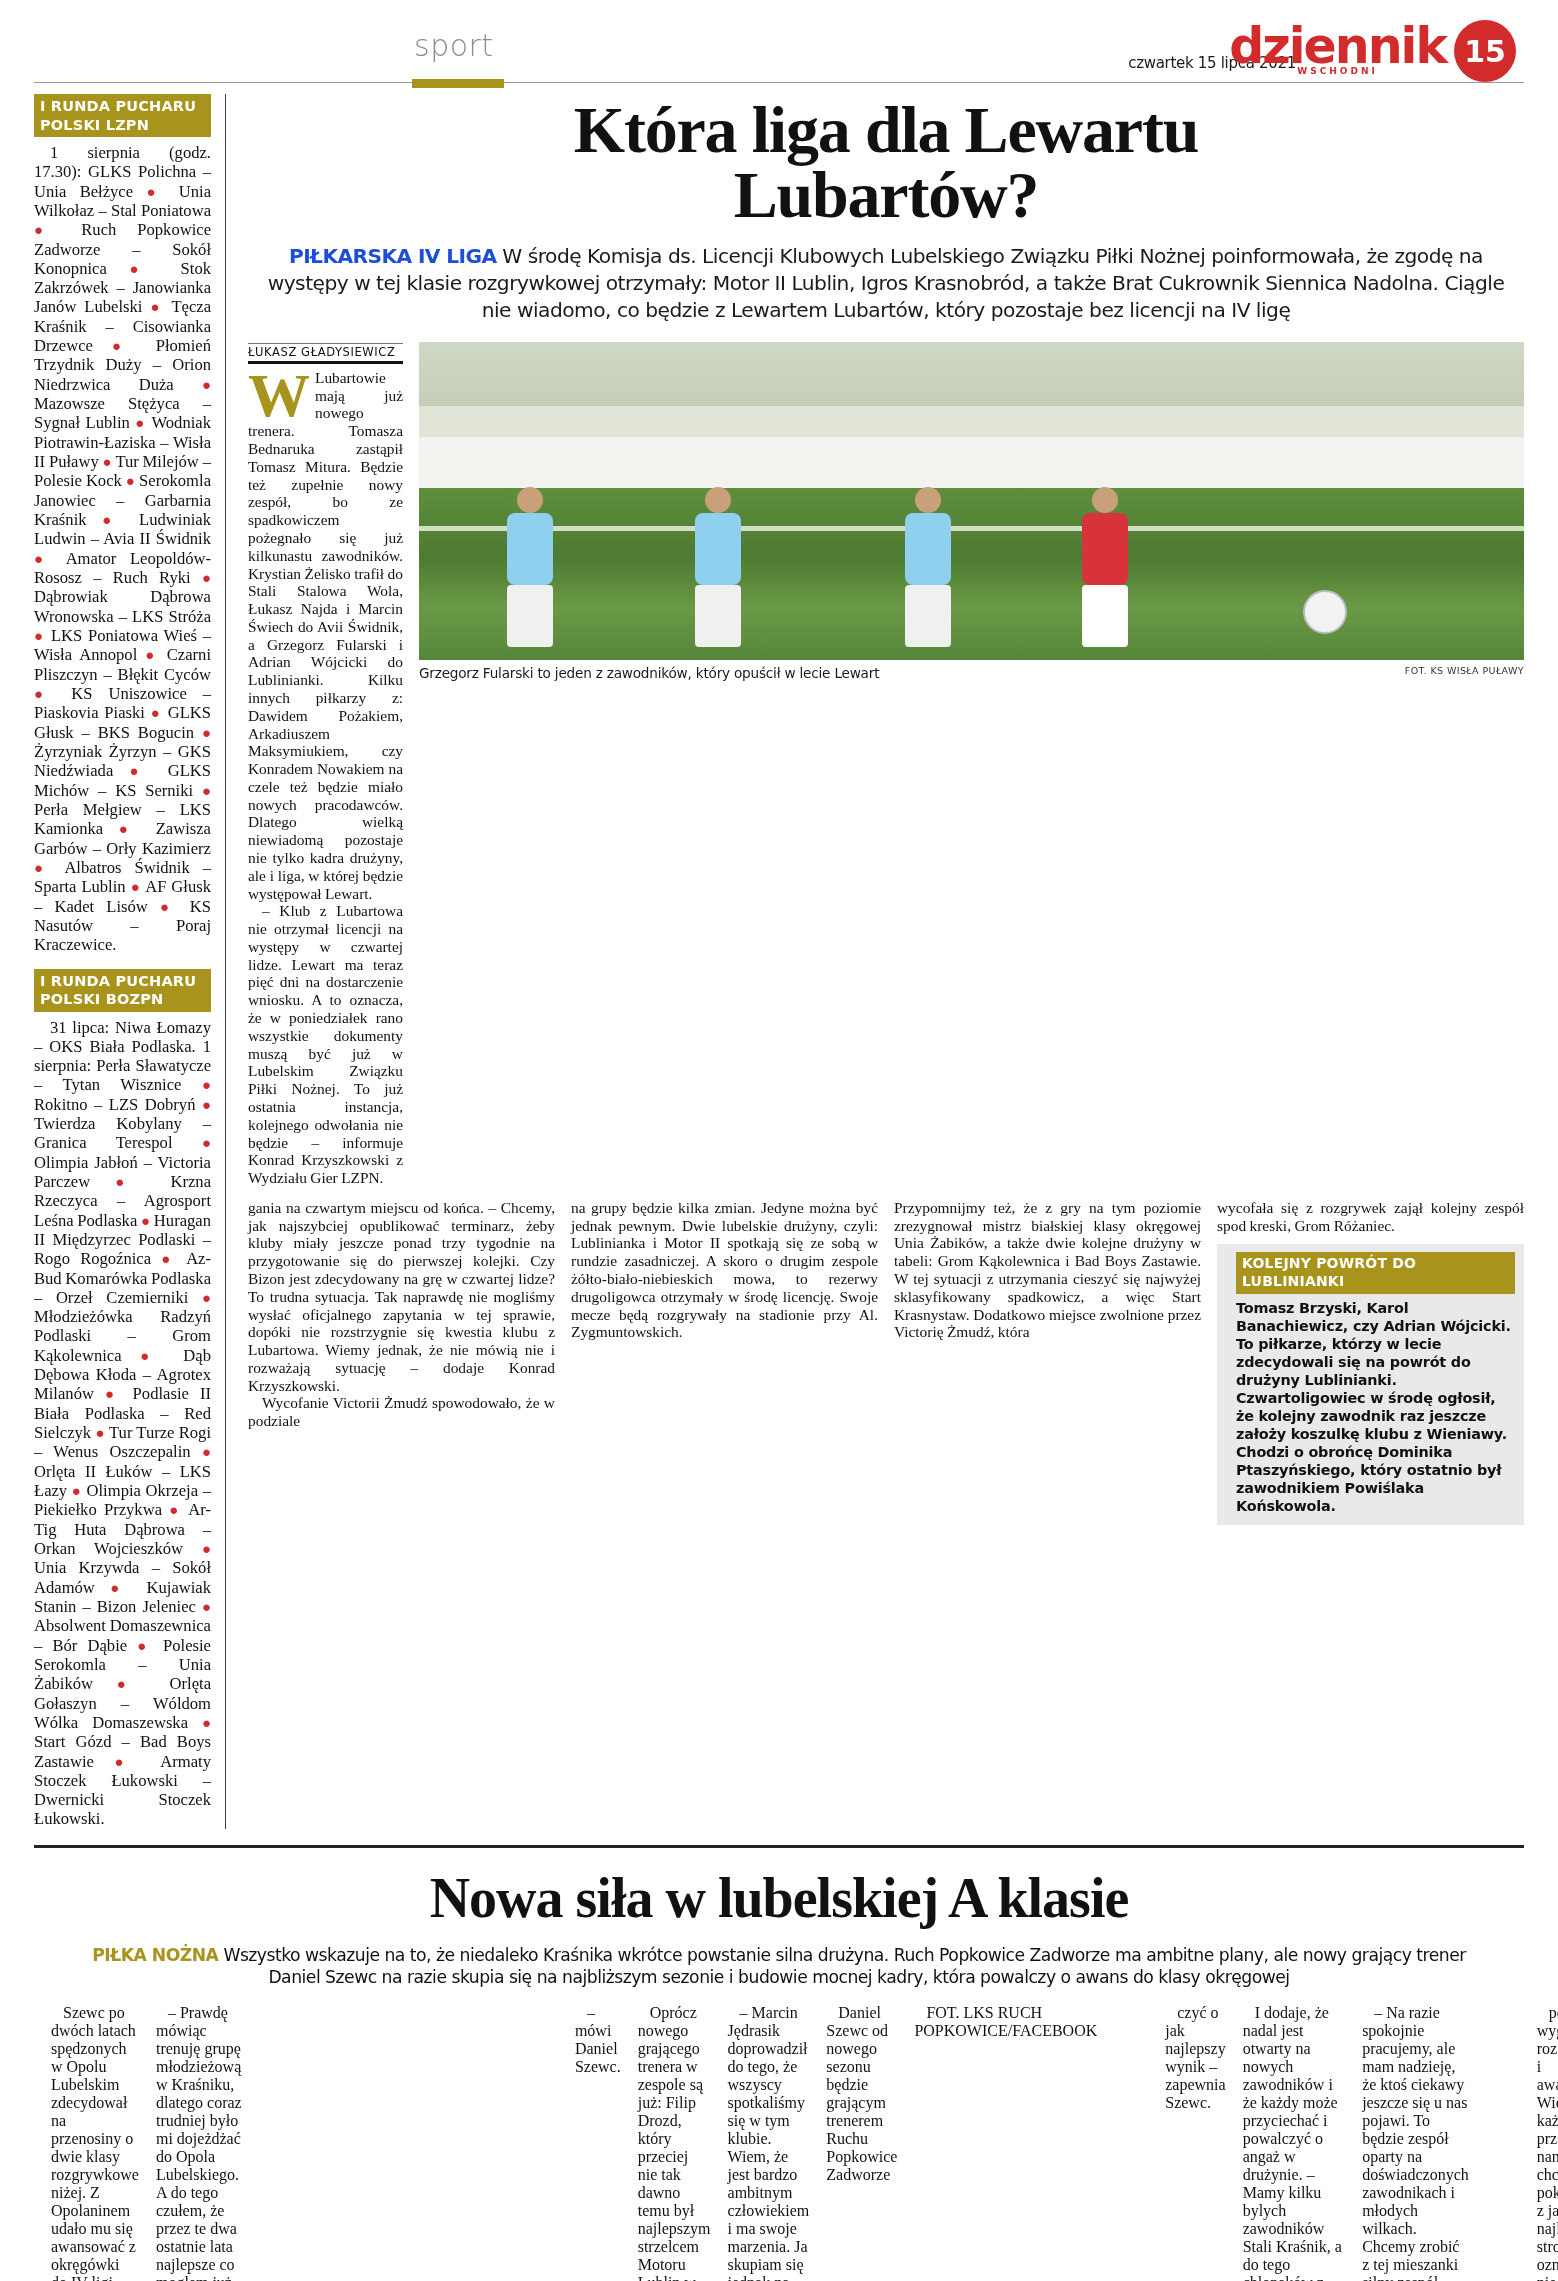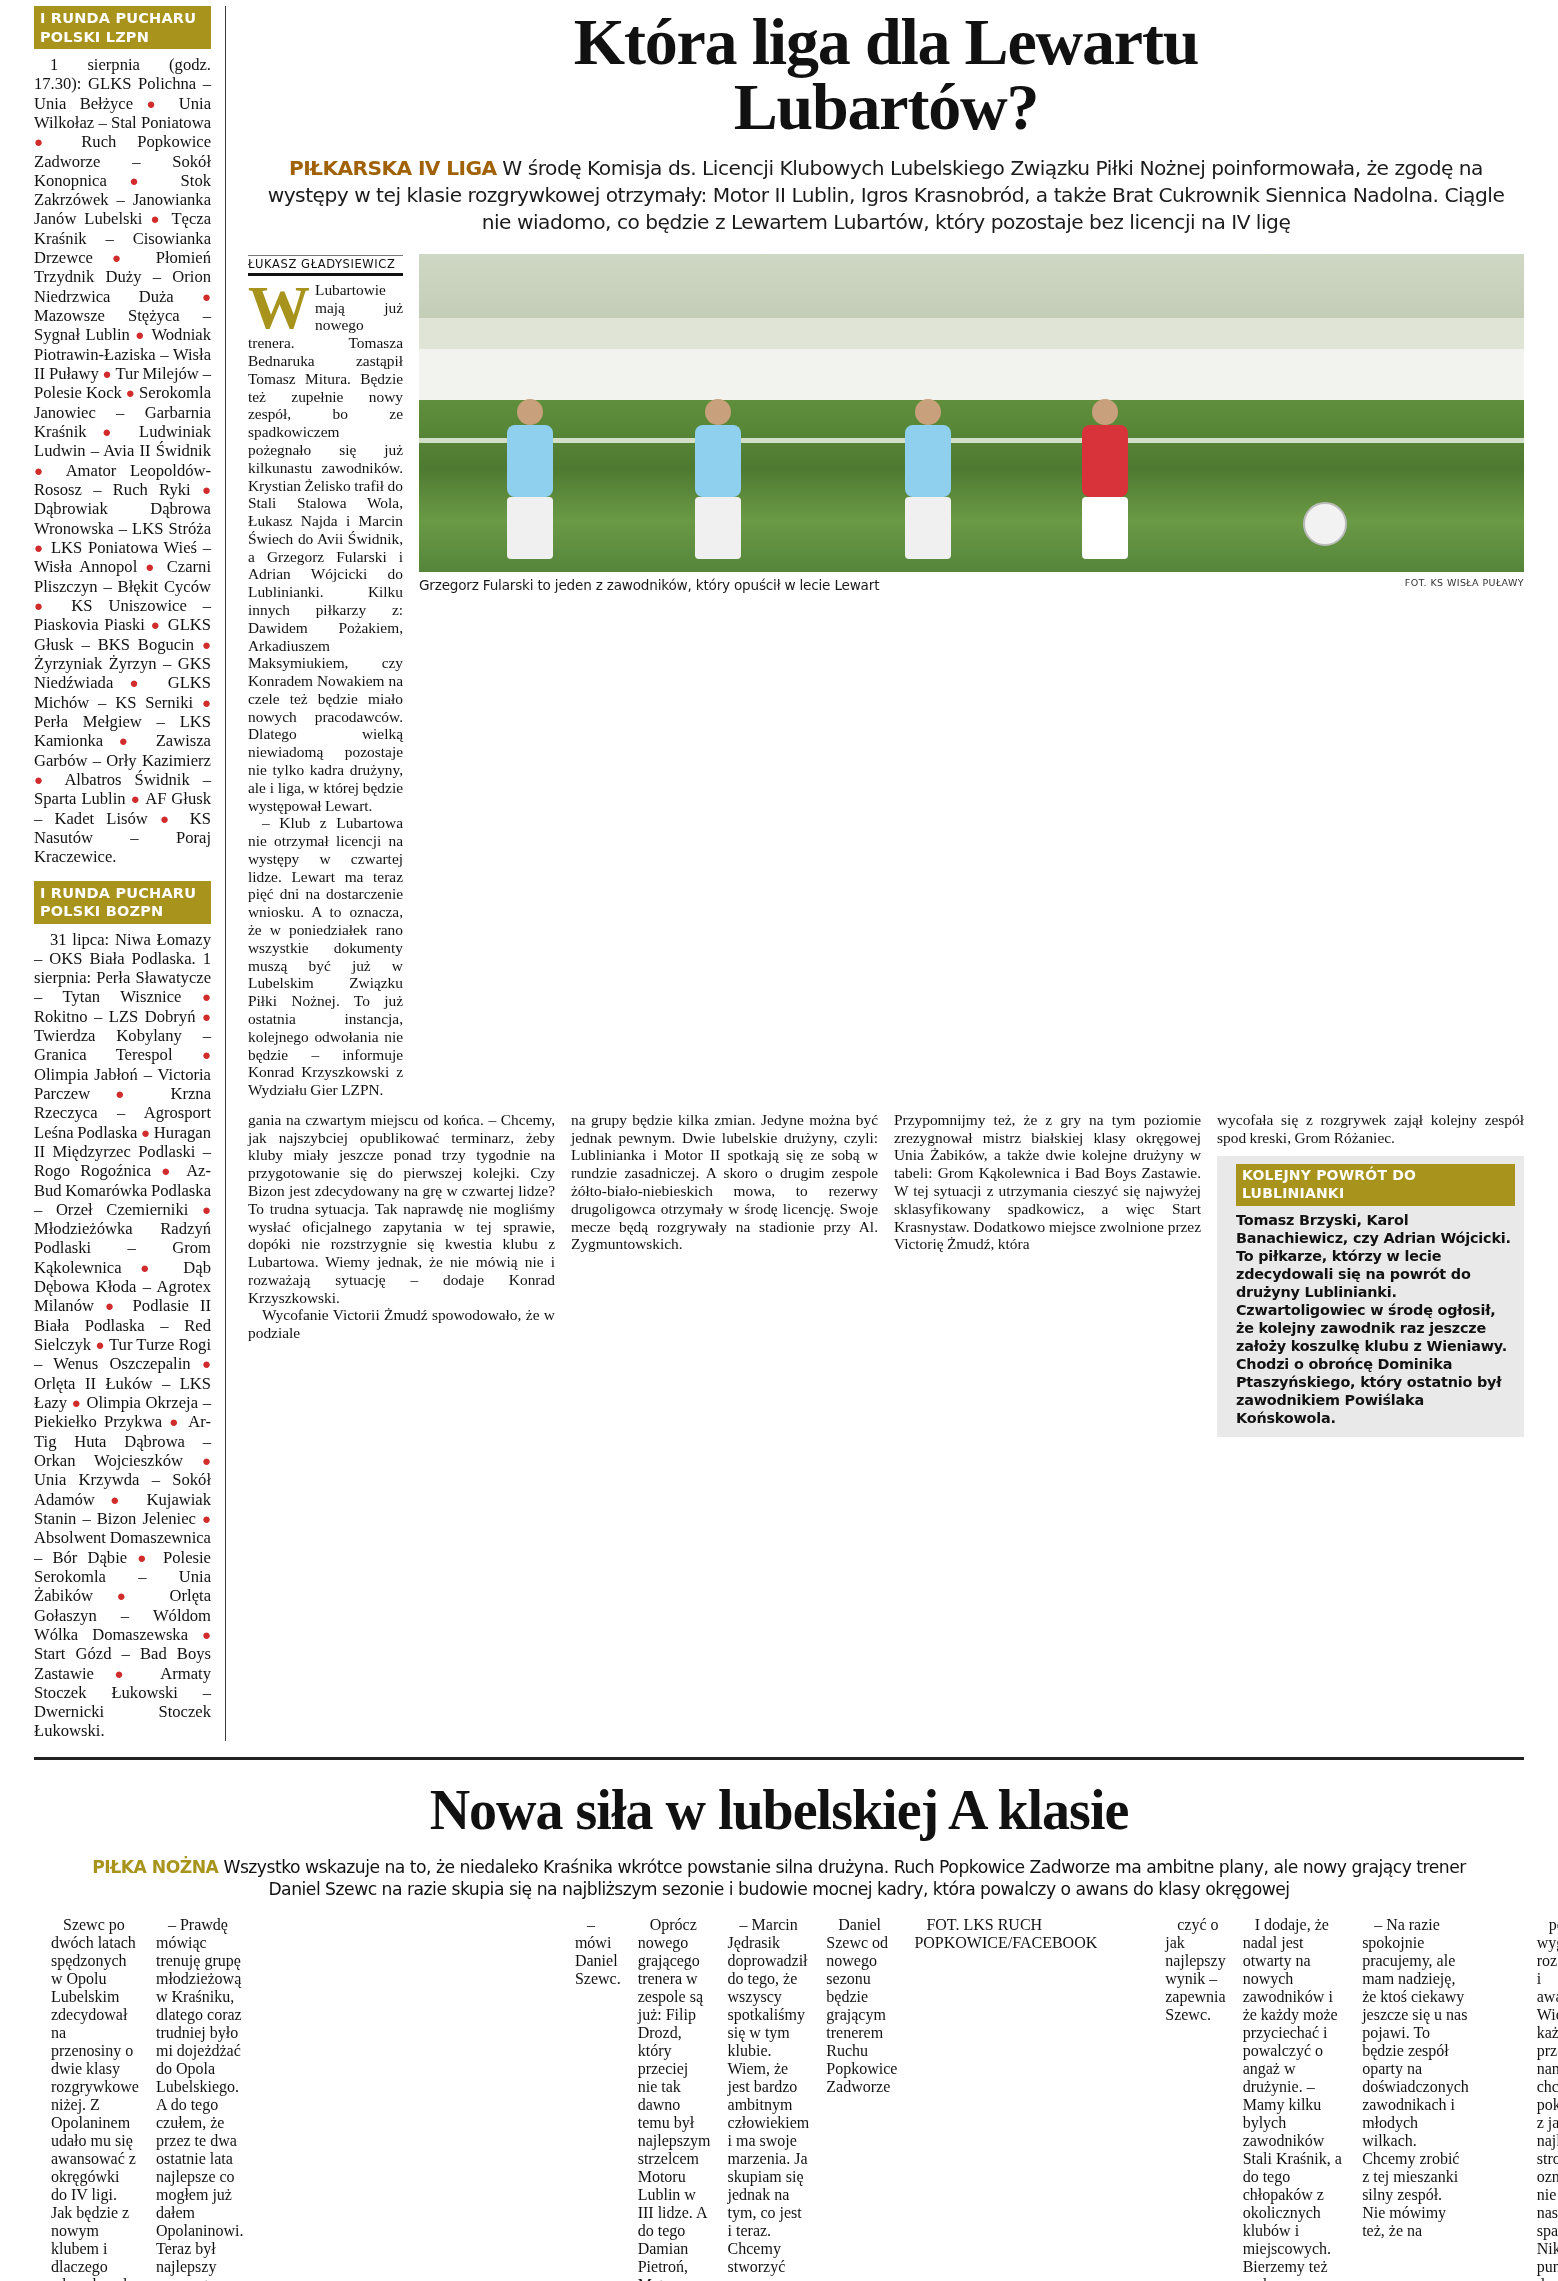--- a/index.html
+++ b/index.html
@@ -79,21 +79,21 @@
     text-align:center; letter-spacing:-1.2px;
     margin:4px 0 16px 0;
   }
   .standfirst {
     font-family:"DejaVu Sans", sans-serif;
     font-size:20.2px; line-height:1.33; text-align:center;
     color:#1b1b1b; letter-spacing:-.5px;
     margin:0 14px 18px 14px;
   }
   .standfirst .lead-label {
-    color:#a16207; font-weight:bold; letter-spacing:-.6px;
+    color:#1d4ed8; font-weight:bold; letter-spacing:-.6px;
   }
 
   
   .cols { display:flex; gap:16px; }
   .col { flex:1; }
   .byline {
     font-family:"DejaVu Sans", sans-serif; font-size:11.5px;
     letter-spacing:.6px; color:#111;
     border-top:1px solid #777; border-bottom:3px solid #111;
     padding:1px 0 2px 0; display:inline-block; width:100%;
@@ -161,20 +161,31 @@
   }
   .standfirst2 .lead-label { color:#a8941d; font-weight:bold; }
 
   .cols2 { display:flex; gap:17px; }
 </style>
 </head>
 <body>
 
 <div class="page">
 
+  <div class="topbar">
+    <div class="rule-top"></div>
+    <div class="section-word">sport</div>
+    <div class="section-underline"></div>
+    <div class="issue-date">czwartek 15 lipca 2021</div>
+    <div class="masthead">
+      <span>dziennik</span>
+      <span class="sub">WSCHODNI</span>
+    </div>
+    <div class="page-badge">15</div>
+  </div>
 
   <div class="story-top">
 
     <div class="rail">
       <div class="rail-body">
         <span class="kicker">I RUNDA PUCHARU POLSKI LZPN</span>
         <p class="first">1 sierpnia (godz. 17.30): GLKS Polichna – Unia Bełżyce <span class="dot">●</span> Unia Wilkołaz – Stal Poniatowa <span class="dot">●</span> Ruch Popkowice Zadworze – Sokół Konopnica <span class="dot">●</span> Stok Zakrzówek – Janowianka Janów Lubelski <span class="dot">●</span> Tęcza Kraśnik – Cisowianka Drzewce <span class="dot">●</span> Płomień Trzydnik Duży – Orion Niedrzwica Duża <span class="dot">●</span> Mazowsze Stężyca – Sygnał Lublin <span class="dot">●</span> Wodniak Piotrawin-Łaziska – Wisła II Puławy <span class="dot">●</span> Tur Milejów – Polesie Kock <span class="dot">●</span> Serokomla Janowiec – Garbarnia Kraśnik <span class="dot">●</span> Ludwiniak Ludwin – Avia II Świdnik <span class="dot">●</span> Amator Leopoldów-Rososz – Ruch Ryki <span class="dot">●</span> Dąbrowiak Dąbrowa Wronowska – LKS Stróża <span class="dot">●</span> LKS Poniatowa Wieś – Wisła Annopol <span class="dot">●</span> Czarni Pliszczyn – Błękit Cyców <span class="dot">●</span> KS Uniszowice – Piaskovia Piaski <span class="dot">●</span> GLKS Głusk – BKS Bogucin <span class="dot">●</span> Żyrzyniak Żyrzyn – GKS Niedźwiada <span class="dot">●</span> GLKS Michów – KS Serniki <span class="dot">●</span> Perła Mełgiew – LKS Kamionka <span class="dot">●</span> Zawisza Garbów – Orły Kazimierz <span class="dot">●</span> Albatros Świdnik – Sparta Lublin <span class="dot">●</span> AF Głusk – Kadet Lisów <span class="dot">●</span> KS Nasutów – Poraj Kraczewice.</p>
       </div>
       <div class="rail-body" style="margin-top:14px;">
         <span class="kicker">I RUNDA PUCHARU POLSKI BOZPN</span>

